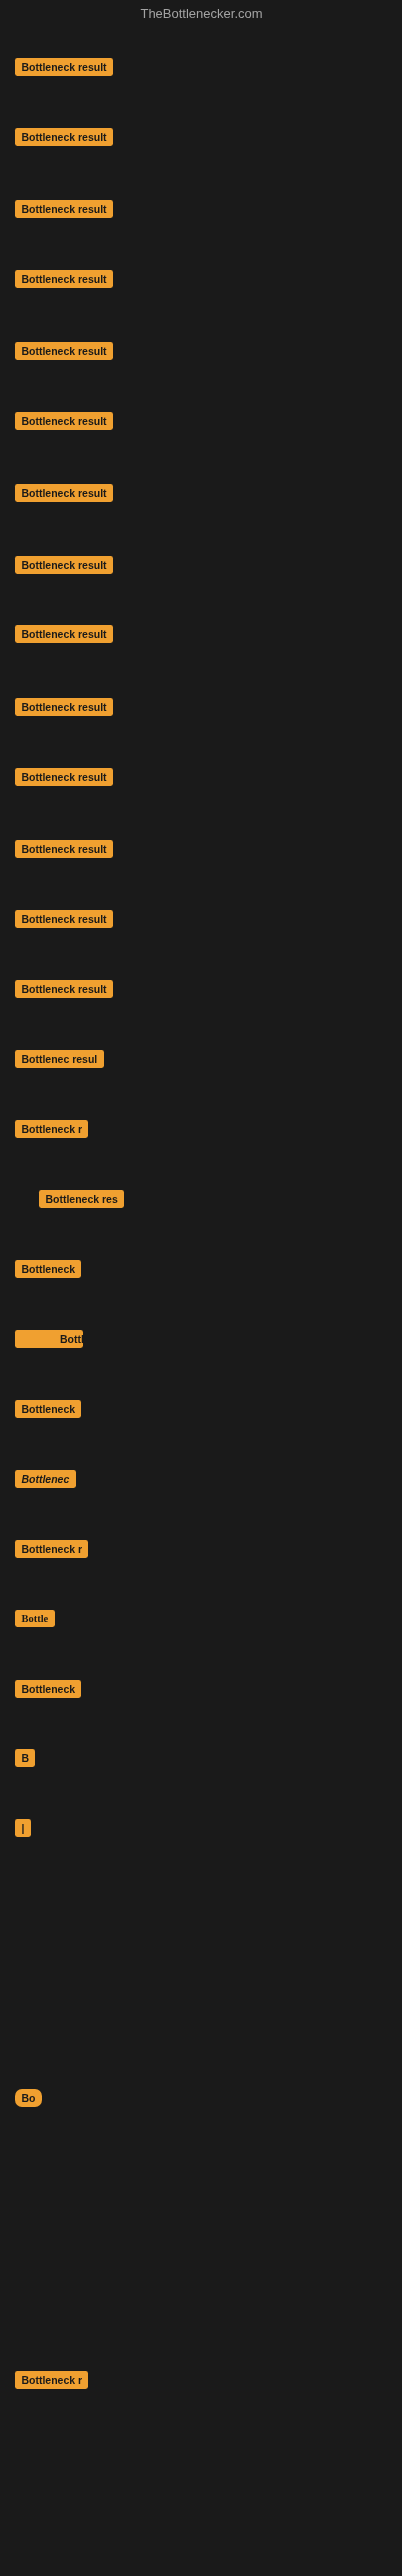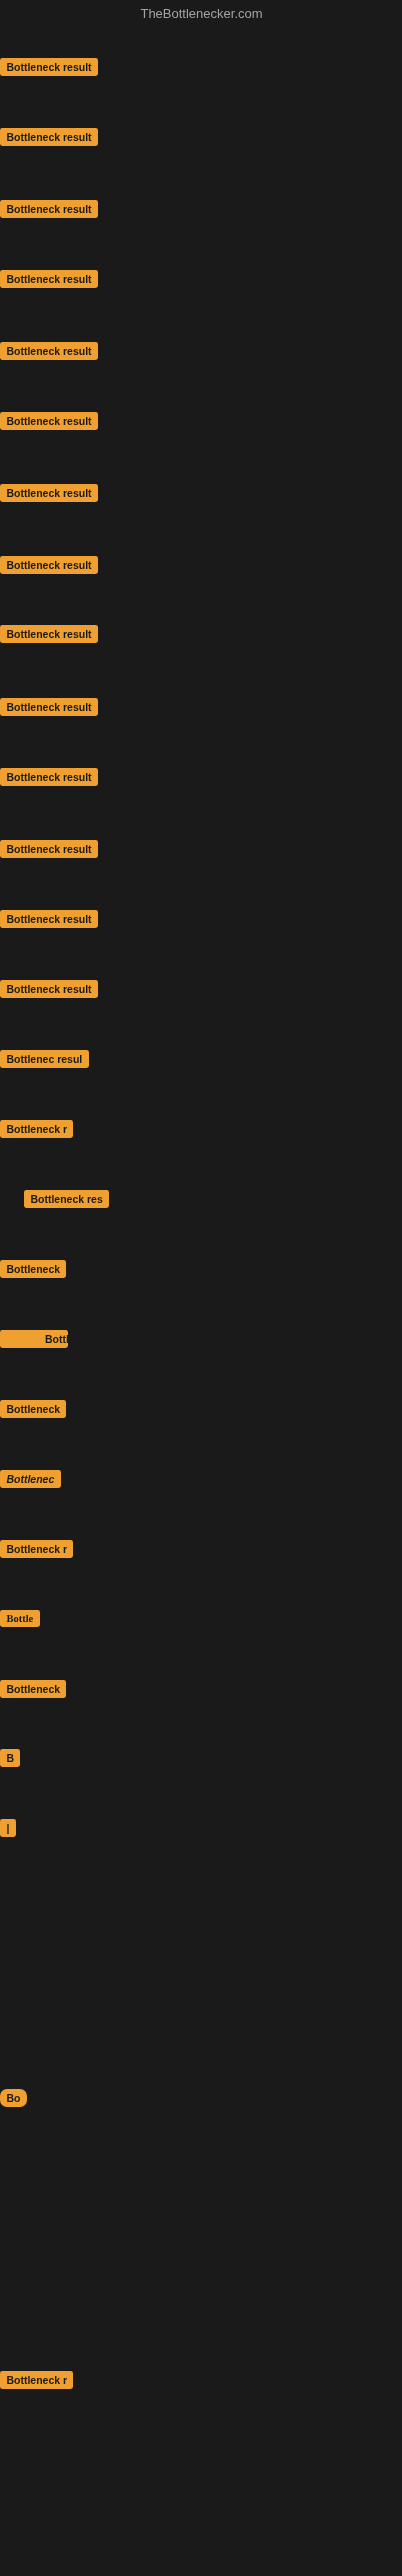--- a/index.html
+++ b/index.html
@@ -19,21 +19,21 @@
     .site-title {
       text-align: center;
       color: #a3a3a3;
       font-size: 13px;
       padding: 6.4px 0;
       font-weight: normal;
     }
 
     .bottleneck-item {
       position: absolute;
-      left: 0;
+      left: 15px;
       display: inline-block;
     }
 
     .bottleneck-badge {
       background-color: #f0a030;
       color: #1a1a1a;
       font-size: 10.5px;
       font-weight: bold;
       padding: 3.2px 6.4px;
       border-radius: 2.4px;

